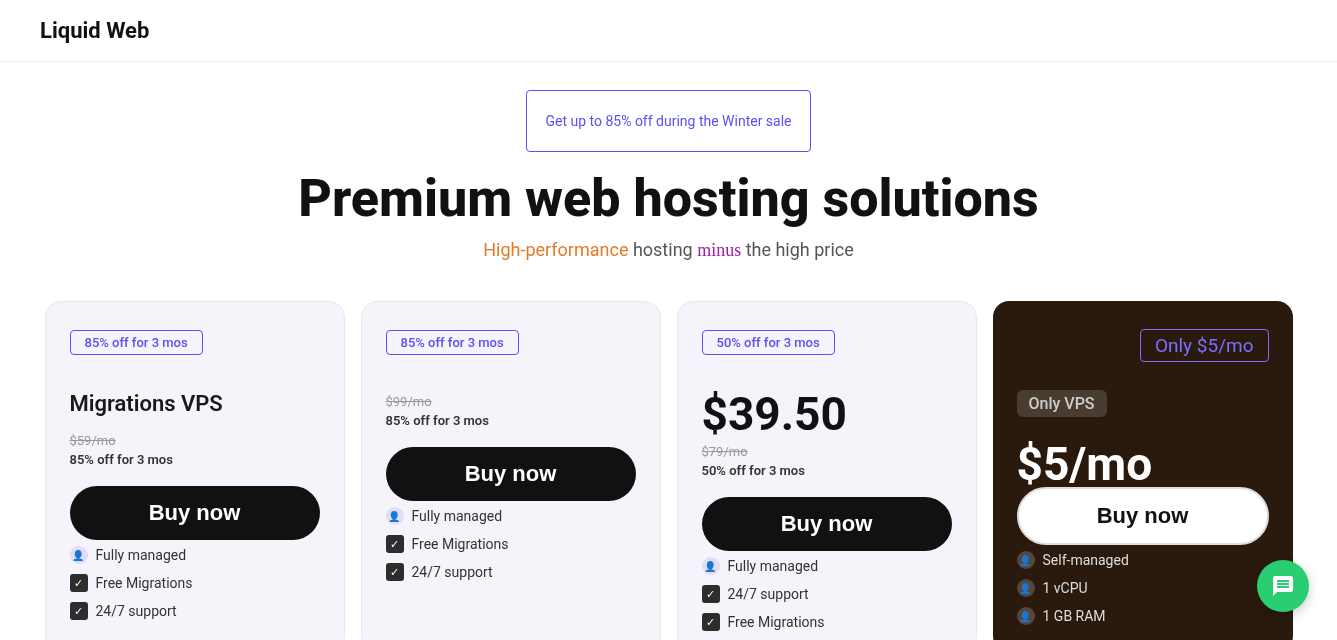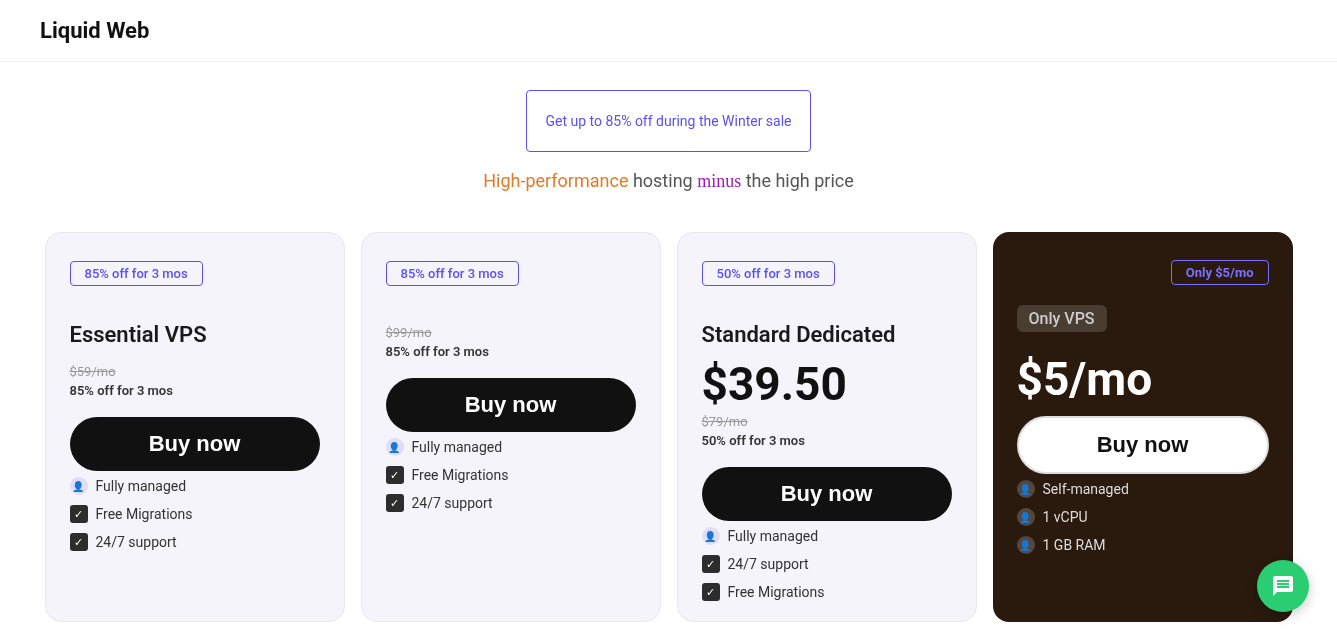--- a/index.html
+++ b/index.html
@@ -89,23 +89,23 @@
       font-weight: 500;
       margin-bottom: 18px;
     }
     .discount-badge-dark {
       display: inline-block;
       border: 1.5px solid #7a6fff;
       color: #7a6fff;
       background: transparent;
       padding: 4px 14px;
       border-radius: 4px;
-      font-size: 13px;
-      font-weight: 700;
-      margin-bottom: 8px;
+      font-size: 19px;
+      font-weight: 400;
+      margin-bottom: 16px;
       float: right;
     }
 
     
     .plan-name {
       font-size: 22px;
       font-weight: 600;
       color: #1a1a1a;
       margin-bottom: 14px;
     }
@@ -126,21 +126,21 @@
       font-weight: 700;
       color: #111;
       line-height: 1;
       margin-bottom: 4px;
     }
     .price-main-dark {
       font-size: 46px;
       font-weight: 700;
       color: #fff;
       line-height: 1;
-      margin-bottom: 14px;
+      margin-bottom: 0;
     }
     .price-original {
       font-size: 13px;
       color: #999;
       text-decoration: line-through;
     }
     .price-discount-text {
       font-size: 13px;
       font-weight: 600;
       color: #333;
@@ -260,32 +260,33 @@
   </style>
 </head>
 <body>
 
 <div class="header">
   <span class="logo">Liquid Web</span>
 </div>
 
 <div class="hero">
   <div class="promo-badge">Get up to 85% off during the Winter sale</div>
+  <h1 class="hero-title">Premium web hosting solutions</h1>
   <p class="hero-subtitle">
     <span class="highlight-orange">High-performance</span><span> hosting </span><span class="highlight-blue">minus</span><span> the high price</span>
   </p>
 </div>
 
 <div class="cards-container">
 
   <div class="card card-light">
     <div style="margin-bottom:18px;">
       <span class="discount-badge">85% off for 3 mos</span>
     </div>
-    <div class="plan-name">Essential VPS</div>
+    <div class="plan-name">Migrations VPS</div>
     <div class="price-meta">
       <span class="price-original">$59/mo</span><br>
       <span class="price-discount-text">85% off for 3 mos</span>
     </div>
     <button class="btn-buy btn-buy-dark-bg">Buy now</button>
     <ul class="features-list">
       <li class="feature-item">
         <span class="icon-user">👤</span>
         <span>Fully managed</span>
       </li>
@@ -324,21 +325,20 @@
         <span>24/7 support</span>
       </li>
 
     </ul>
   </div>
 
   <div class="card card-light">
     <div style="margin-bottom:18px;">
       <span class="discount-badge">50% off for 3 mos</span>
     </div>
-    <div class="plan-name">Standard Dedicated</div>
     <div class="price-main">$39.50</div>
     <div class="price-meta">
       <span class="price-original">$79/mo</span><br>
       <span class="price-discount-text">50% off for 3 mos</span>
     </div>
     <button class="btn-buy btn-buy-dark-bg">Buy now</button>
     <ul class="features-list">
       <li class="feature-item">
         <span class="icon-user">👤</span>
         <span>Fully managed</span>

